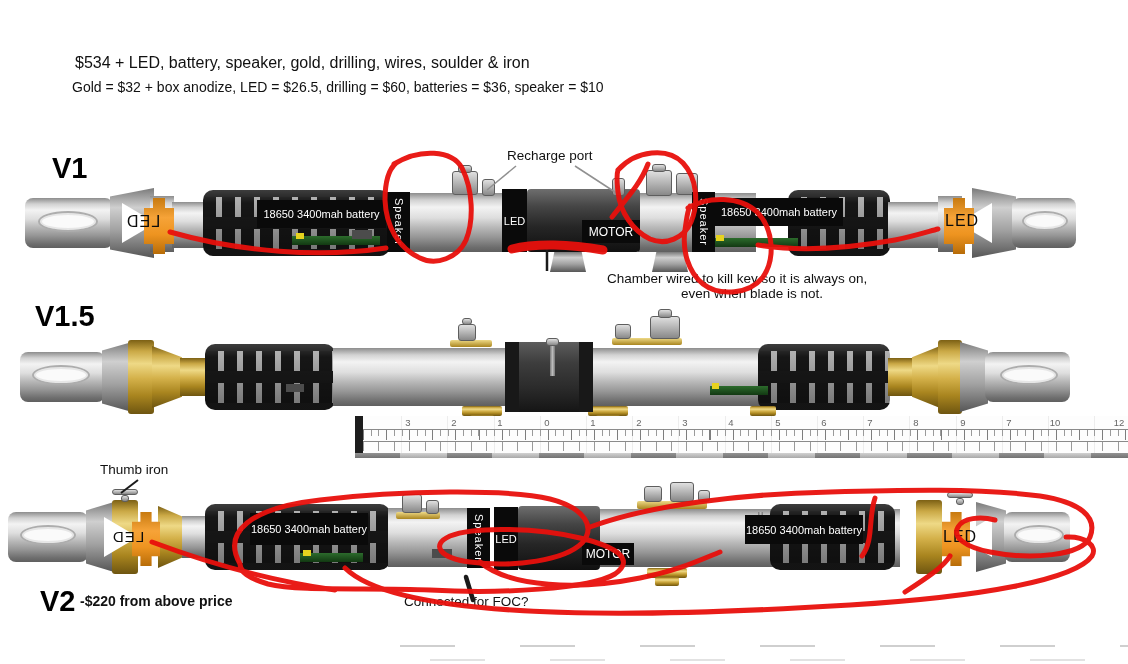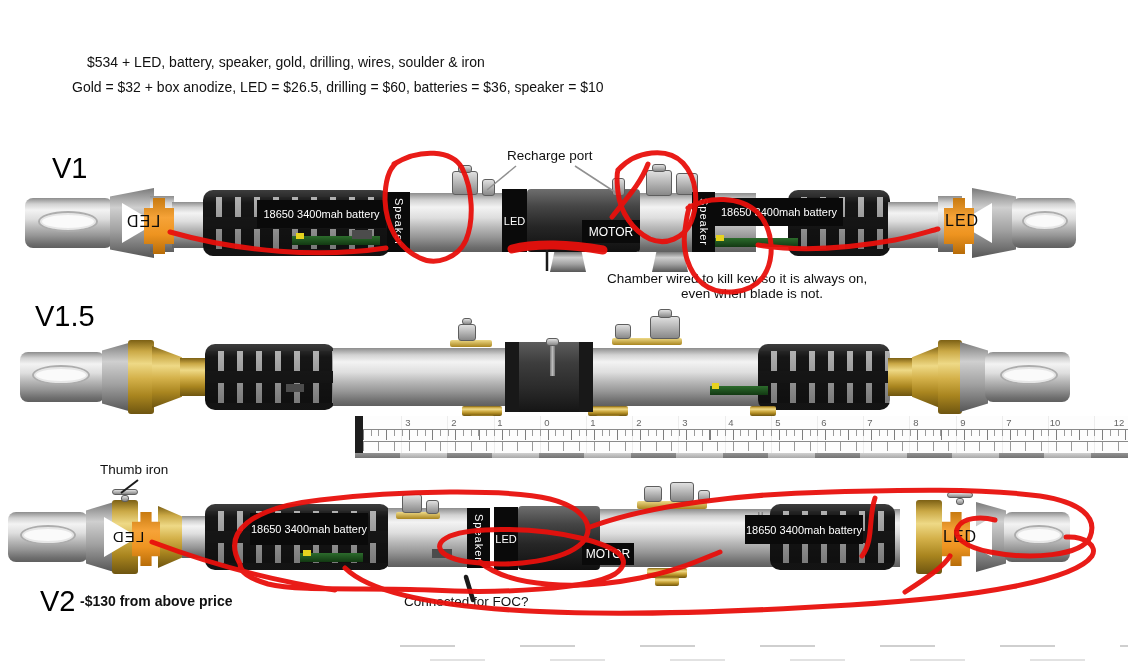--- a/index.html
+++ b/index.html
@@ -28,32 +28,32 @@
   .port{background:linear-gradient(180deg,#e0e0e0,#898989);border:1px solid #5e5e5e;border-radius:3px;box-sizing:border-box;z-index:4;}
   .flange{background:linear-gradient(180deg,#eed986,#a9851f);border-radius:2px;z-index:4;}
   .pcb{background:linear-gradient(180deg,#2c6b2c,#123912);z-index:3;}
   .chip{background:#4c4c4c;z-index:3;}
   .yled{background:#e6d31f;z-index:4;}
   .pin{background:linear-gradient(90deg,#777,#bbb,#777);z-index:4;}
   .ledcross{clip-path:polygon(30% 0,70% 0,70% 18%,100% 18%,100% 82%,70% 82%,70% 100%,30% 100%,30% 82%,0 82%,0 18%,30% 18%);z-index:5;}
   .ledtext{font-size:16px;color:#0c0c0c;z-index:7;font-weight:normal;letter-spacing:1px;}
   .mirror{transform:scaleX(-1);display:inline-block;}
   .annot{font-size:13.5px;color:#111;white-space:nowrap;z-index:8;}
-  .big{font-size:29px;font-weight:normal;color:#000;z-index:8;}
+  .big{font-size:29px;font-weight:bold;color:#000;z-index:8;}
   .rn{position:absolute;top:1px;transform:translateX(-50%);font-size:9.5px;color:#666;}
   #ruler{background-color:#fdfdfd;background-image:repeating-linear-gradient(90deg,rgba(120,120,120,.12) 0 1px,transparent 1px 46.2px);z-index:2;}
   .rline{background:#8a8a8a;height:1px;left:8px;right:0;}
   svg.overlay{position:absolute;left:0;top:0;z-index:60;pointer-events:none;}
 </style>
 </head>
 <body>
 
 <div id="canvas">
 
-  <div class="abs annot" style="left:87px;top:54px;font-size:14px;">$534 + LED, battery, speaker, gold, drilling, wires, soulder &amp; iron</div>
+  <div class="abs annot" style="left:75px;top:54px;font-size:16px;">$534 + LED, battery, speaker, gold, drilling, wires, soulder &amp; iron</div>
   <div class="abs annot" style="left:72px;top:79px;font-size:14px;">Gold = $32 + box anodize,  LED = $26.5,  drilling = $60, batteries = $36, speaker = $10</div>
 
   <div class="abs big" style="left:52px;top:152px;">V1</div>
 
   <div class="abs metal" style="left:25px;top:198px;width:88px;height:50px;border-radius:8px;"></div>
   <div class="abs oval" style="left:38px;top:211px;width:56px;height:17px;"></div>
   <div class="abs metal2 cone-r" style="left:110px;top:188px;width:44px;height:70px;"></div>
   <div class="abs metal" style="left:150px;top:196px;width:24px;height:56px;"></div>
   <div class="abs arrow-r" style="left:122px;top:203px;width:34px;height:40px;"></div>
   <div class="abs orange ledcross" style="left:144px;top:198px;width:30px;height:56px;"></div>
@@ -176,21 +176,21 @@
     <span class="rn" style="left:764px">12</span>
     <div class="abs rline" style="top:13px;"></div>
     <div class="abs" style="left:8px;right:0;top:14px;height:6px;background:repeating-linear-gradient(90deg,#9a9a9a 0 1px,transparent 1px 7.7px);"></div>
     <div class="abs" style="left:8px;right:0;top:14px;height:10px;background:repeating-linear-gradient(90deg,#7d7d7d 0 1px,transparent 1px 23.1px);"></div>
     <div class="abs rline" style="top:25px;"></div>
     <div class="abs" style="left:8px;right:0;top:26px;height:9px;background:repeating-linear-gradient(90deg,#9a9a9a 0 1px,transparent 1px 15.4px);"></div>
     <div class="abs" style="left:0;right:0;top:37px;height:5px;background-image:repeating-linear-gradient(90deg,rgba(90,90,90,.55) 0 45px,rgba(200,200,200,.45) 45px 92px),linear-gradient(180deg,#d9d9d9,#8f8f8f);"></div>
   </div>
 
   <div class="abs big" style="left:40px;top:585px;">V2</div>
-  <div class="abs annot" style="left:80px;top:593px;font-size:14px;font-weight:bold;">-$130 from above price</div>
+  <div class="abs annot" style="left:80px;top:593px;font-size:14px;font-weight:bold;">-$220 from above price</div>
   <div class="abs annot" style="left:100px;top:462px;">Thumb iron</div>
 
   <div class="abs metal" style="left:8px;top:512px;width:80px;height:50px;border-radius:8px;"></div>
   <div class="abs oval" style="left:20px;top:525px;width:52px;height:16px;"></div>
   <div class="abs metal2 cone-r" style="left:86px;top:502px;width:28px;height:70px;"></div>
   <div class="abs gold" style="left:112px;top:500px;width:26px;height:74px;border-radius:3px;"></div>
   <div class="abs port" style="left:112px;top:489px;width:26px;height:6px;"></div>
   <div class="abs port" style="left:121px;top:495px;width:8px;height:7px;"></div>
   <div class="abs arrow-r" style="left:104px;top:517px;width:34px;height:40px;"></div>
   <div class="abs orange ledcross" style="left:132px;top:512px;width:28px;height:54px;"></div>

